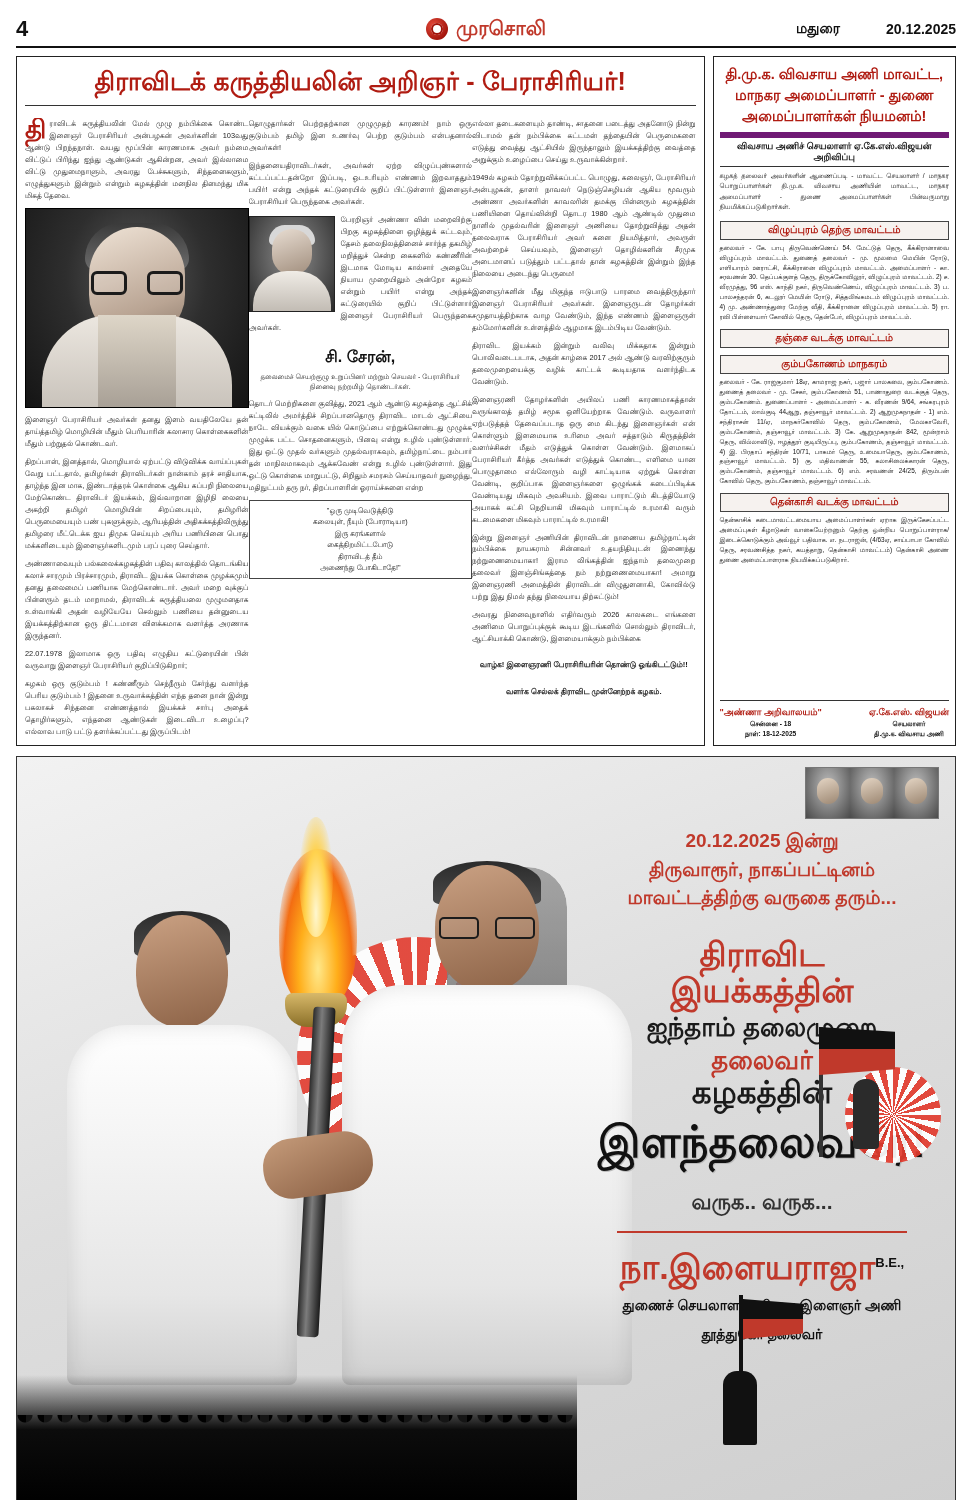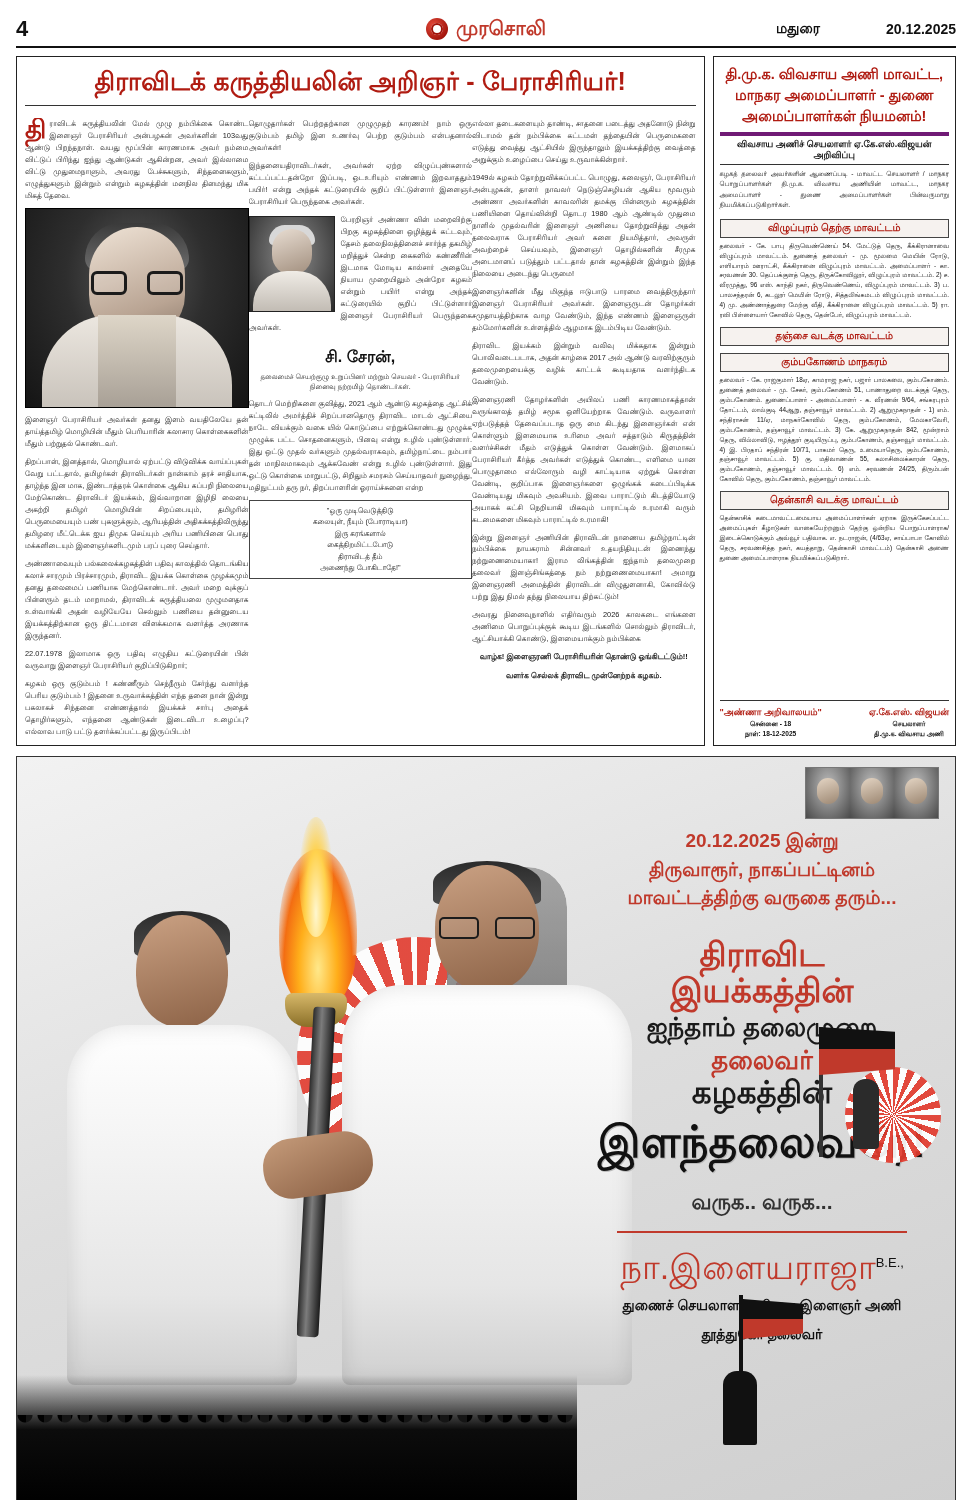--- a/index.html
+++ b/index.html
@@ -38,21 +38,21 @@
     width: 22px; height: 22px; border-radius: 50%;
     background: radial-gradient(circle at 35% 35%, #e74c3c 0%, #a0120a 75%);
     display: inline-block; position: relative;
   }
   .logo-circle::after {
     content: ""; position: absolute; left: 5px; top: 5px;
     width: 12px; height: 12px; border-radius: 50%;
     background: #fff;
     box-shadow: inset 0 0 0 2px #a0120a;
   }
-  .mast-right { display: flex; align-items: center; gap: 66px; font-size: 14px; font-weight: bold; }
+  .mast-right { display: flex; align-items: center; gap: 46px; font-size: 14px; font-weight: bold; }
 
   
   .top-block {
     display: flex; gap: 8px;
     height: 690px;
   }
   .article-zone {
     width: 690px;
     border: 1px solid #222;
     padding: 6px 8px 8px 8px;
@@ -147,37 +147,37 @@
   }
   .sig-role {
     text-align: center; font-size: 7px; line-height: 1.5; color: #222;
     margin-bottom: 5px;
   }
   .quote-box {
     border: 1px solid #444; padding: 4px 5px;
     font-size: 7.2px; line-height: 1.6; text-align: center; margin-top: 4px;
   }
   .sign-off {
-    text-align: center; font-size: 7.6px; font-weight: bold; margin-top: 6px; line-height: 1.6;
+    text-align: center; font-size: 7.6px; font-weight: bold; margin-top: 14px; line-height: 1.6;
   }
 
   
   .sidebar {
     width: 244px;
     border: 1px solid #222;
     padding: 5px 6px;
     display: flex; flex-direction: column;
   }
   .sb-title {
     text-align: center; font-size: 14.5px; font-weight: bold; color: #b01c12;
     line-height: 1.45; padding: 2px 2px 5px 2px;
   }
   .sb-sub {
     text-align: center; font-size: 9px; font-weight: bold; color: #111;
-    border-top: 4px solid #701a75; border-bottom: 1px solid #333;
+    border-top: 6px solid #701a75; border-bottom: 1px solid #333;
     padding: 3px 0; margin-bottom: 4px;
   }
   .sb-para {
     font-size: 6.6px; line-height: 1.58; text-align: justify; margin: 0 0 4px 0;
   }
   .sb-section-head {
     text-align: center; font-size: 10px; font-weight: bold; color: #b01c12;
     border: 1px solid #444; padding: 2px 0; margin: 4px 0 3px 0;
     background: #f6f2ef;
   }
@@ -309,21 +309,21 @@
   .pr-l1 { font-size: 33px; font-weight: bold; color: #c0392b; line-height: 1.12; }
   .pr-l2 { font-size: 26px; font-weight: bold; color: #1a1a1a; line-height: 1.2; margin-top: 2px; }
   .pr-l3 { font-size: 26px; font-weight: bold; color: #c0392b; line-height: 1.15; margin-top: 2px; }
   .pr-l4 { font-size: 31px; font-weight: bold; color: #1a1a1a; line-height: 1.15; text-align: center; }
   .pr-big {
     font-size: 44px; font-weight: bold; color: #111; line-height: 1.15; margin-top: 6px;
     text-shadow: 1px 1px 0 #bbb;
   }
   .pr-welcome { font-size: 21px; font-weight: bold; color: #333; margin-top: 22px; }
   .pr-rule { height: 2px; background: #c0392b; margin: 14px 30px; }
-  .pr-name { font-size: 34px; font-weight: normal; color: #c0392b; line-height: 1.2; }
+  .pr-name { font-size: 34px; font-weight: bold; color: #c0392b; line-height: 1.2; }
   .pr-name sup { font-size: 13px; color: #111; }
   .pr-role { font-size: 14px; font-weight: bold; color: #111; line-height: 1.7; margin-top: 6px; }
   .pr-portraits {
     position: absolute; right: 16px; top: 10px; display: flex; gap: 0;
     border: 1px solid #777; background: #eee;
   }
   .pp {
     width: 44px; height: 50px;
     background: radial-gradient(ellipse at 50% 35%, #bdbdbd, #4a4a4a);
     position: relative;

